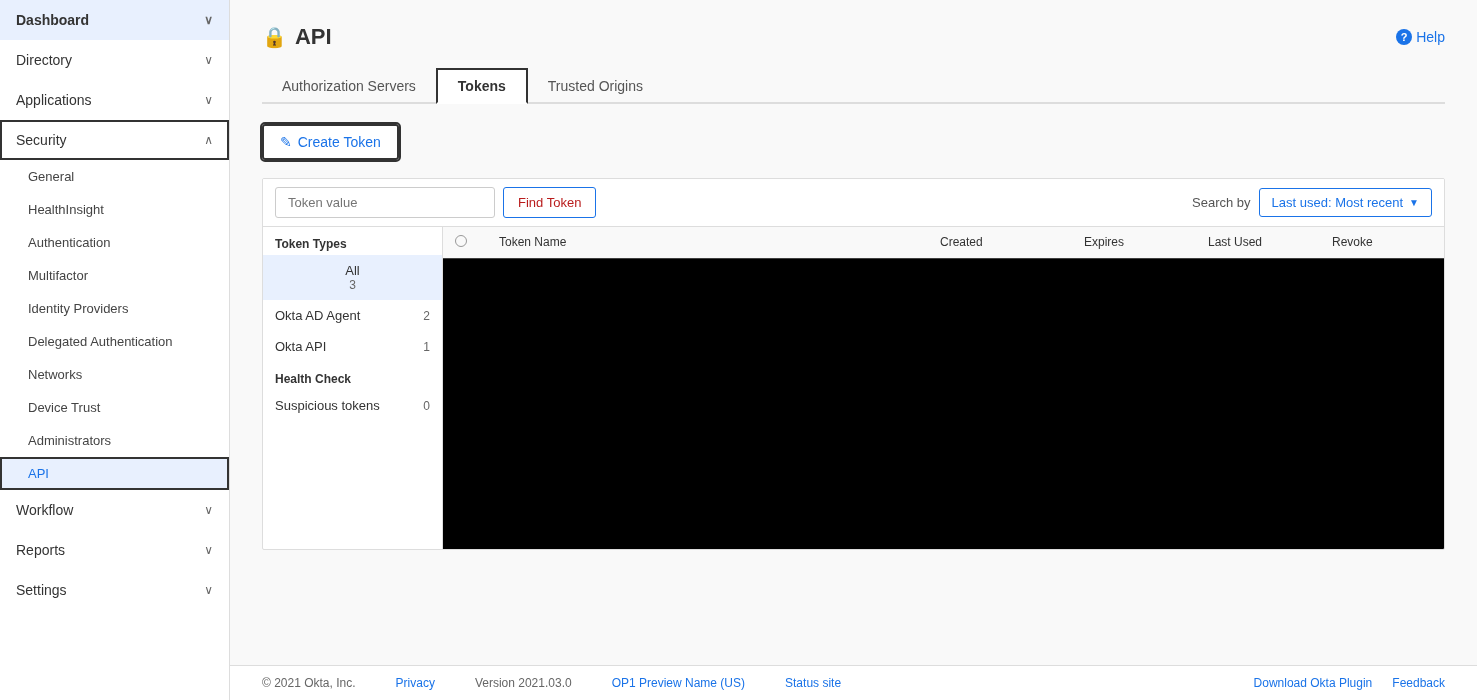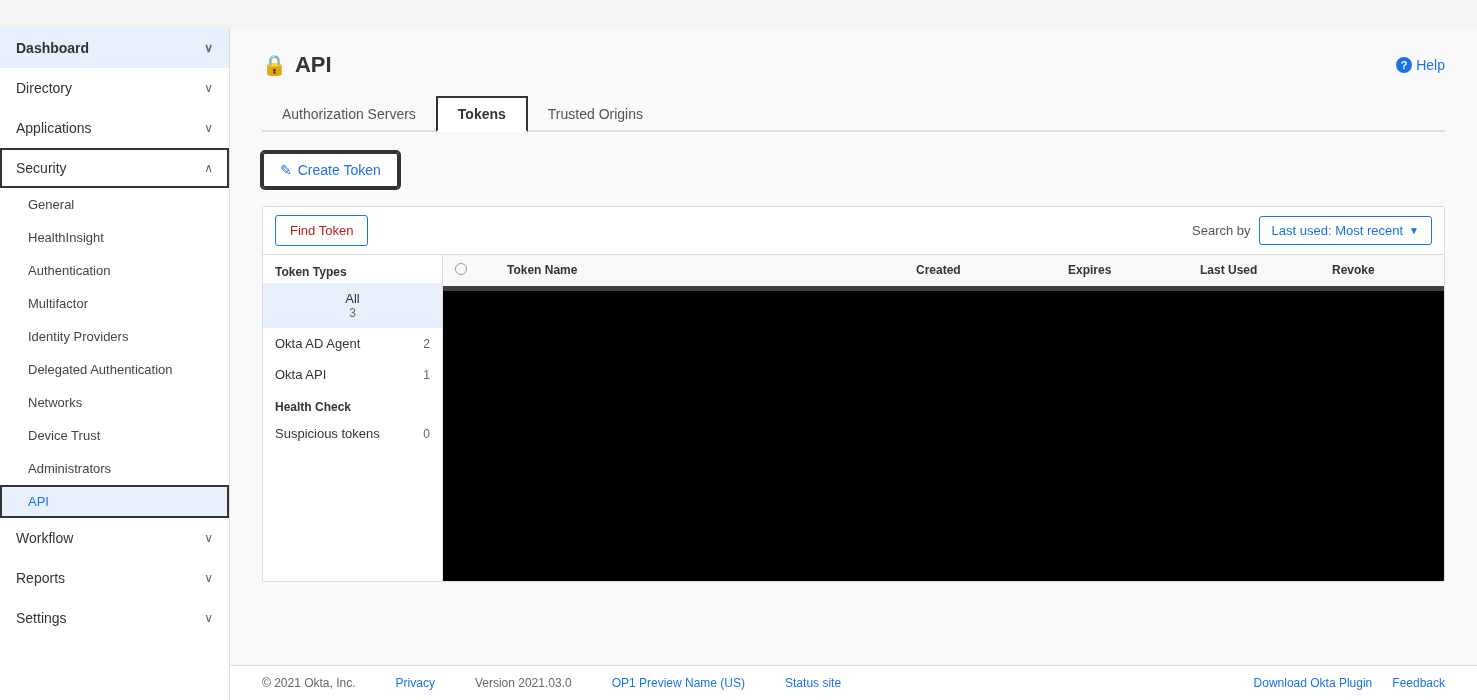--- a/index.html
+++ b/index.html
@@ -1,18 +1,18 @@
 <!DOCTYPE html>
 <html><head>
   <meta charset="utf-8">
   <style>
     * { box-sizing: border-box; margin: 0; padding: 0; }
     body { font-family: -apple-system, BlinkMacSystemFont, 'Segoe UI', Arial, sans-serif; font-size: 14px; background: #f4f4f4; color: #333; display: flex; flex-direction: column; height: 700px; overflow: hidden; }
 
-    .app-wrapper { display: flex; flex: 1; overflow: hidden; margin-top: 28px; }
+    .app-wrapper { display: flex; flex: 1; overflow: hidden; }
 
     
     .sidebar { width: 230px; background: #fff; border-right: 1px solid #ddd; display: flex; flex-direction: column; overflow-y: auto; flex-shrink: 0; }
     .sidebar-item { padding: 12px 16px; cursor: pointer; display: flex; align-items: center; justify-content: space-between; font-size: 14px; color: #333; border-bottom: none; }
     .sidebar-item.active-parent { background: #e8f0fe; font-weight: 600; }
     .sidebar-item .chevron { font-size: 12px; color: #666; }
     .sidebar-sub-item { padding: 9px 16px 9px 28px; cursor: pointer; font-size: 13px; color: #444; }
     .sidebar-sub-item.active { background: #e8f0fe; color: #1a73e8; outline: 2px solid #333; outline-offset: -2px; font-weight: 500; }
 
     
@@ -51,21 +51,21 @@
 
     
     .token-types-panel { width: 180px; flex-shrink: 0; border-right: 1px solid #ddd; padding: 0; }
     .token-type-row { display: flex; align-items: center; justify-content: space-between; padding: 8px 12px; font-size: 13px; cursor: pointer; }
     .token-type-row.active { background: #e8f0fe; flex-direction: column; }
     .token-type-count { font-size: 12px; color: #666; }
     .section-header { padding: 10px 12px 4px 12px; font-size: 12px; font-weight: 700; color: #333; }
 
     
     .token-table { flex: 1; display: flex; flex-direction: column; }
-    .token-table-header { display: grid; grid-template-columns: 40px 1fr 140px 120px 120px 100px; padding: 8px 12px; border-bottom: 5px solid #404040; background: #f9f9f9; font-size: 12px; font-weight: 700; color: #333; gap: 12px; }
+    .token-table-header { display: grid; grid-template-columns: 40px 1fr 140px 120px 120px 100px; padding: 8px 12px; border-bottom: 1px solid #404040; background: #f9f9f9; font-size: 12px; font-weight: 400; color: #333; gap: 4px; }
     .token-table-body { background: #000; flex: 1; min-height: 290px; }
 
     
     .footer { background: #fff; border-top: 1px solid #ddd; padding: 10px 32px; display: flex; gap: 40px; font-size: 12px; color: #666; }
     .footer a { color: #1a73e8; cursor: pointer; text-decoration: none; }
     .footer-right { margin-left: auto; display: flex; gap: 20px; }
   </style>
 </head>
 <body>
 
@@ -168,20 +168,21 @@
       
       <button class="create-token-btn">
         <span style="font-size:14px;">✎</span>
         <span>Create Token</span>
       </button>
 
       
       <div class="table-container">
 
         <div class="search-bar" style="padding: 8px 12px; border-bottom: 1px solid #ddd; background:#fff;">
+          <input class="token-input" type="text" placeholder="Token value" style="">
           <button class="find-token-btn">
             <span>Find Token</span>
           </button>
           <span class="search-by-label">Search by</span>
           <div class="sort-dropdown">
             <span>Last used: Most recent</span>
             <span class="caret">▼</span>
           </div>
         </div>
 

